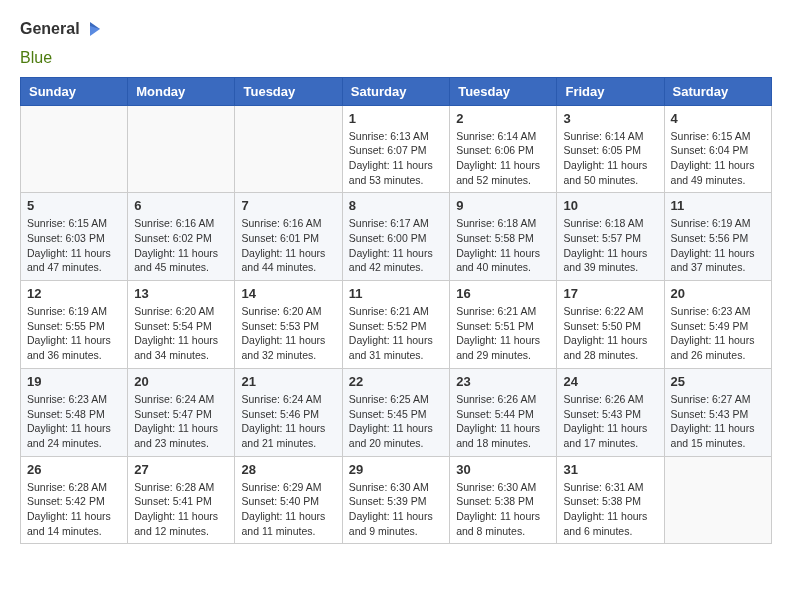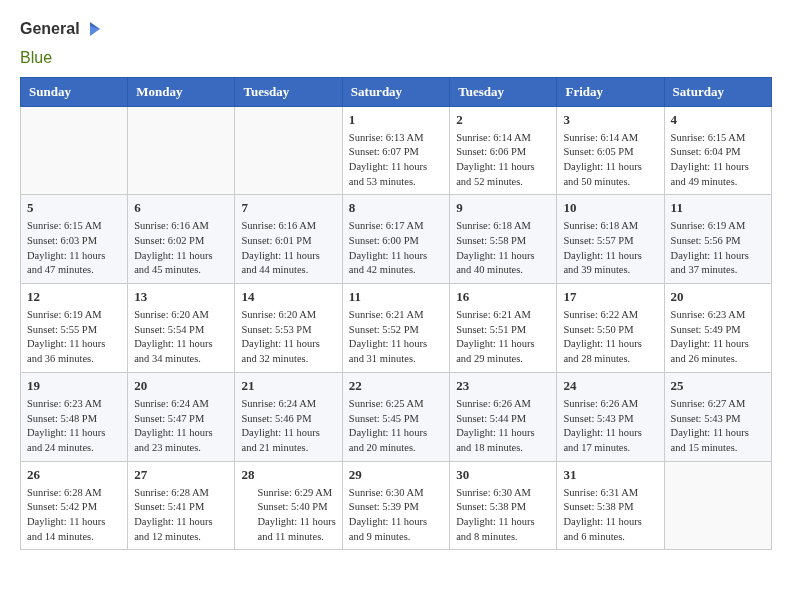--- a/index.html
+++ b/index.html
@@ -29,21 +29,20 @@
       color: #333;
     }
     .location {
       font-size: 14px;
       color: #555;
     }
     .calendar {
       width: 100%;
       border-collapse: collapse;
       border: 1px solid #ccc;
-      font-family: Liberation Serif, serif;
     }
     .calendar th {
       background-color: #3a6abf;
       color: #fff;
       text-align: left;
       padding: 6px 8px;
       font-size: 13px;
       border: 1px solid #2a5aaf;
     }
     .calendar td {
@@ -303,21 +302,21 @@
         </td>
         <td>
           <div class="day-number">27</div>
           <div class="day-info" style="white-space: pre-line;">Sunrise: 6:28 AM
 Sunset: 5:41 PM
 Daylight: 11 hours
 and 12 minutes.</div>
         </td>
         <td>
           <div class="day-number">28</div>
-          <div class="day-info" style="white-space: pre-line; margin-left: 16px;">Sunrise: 6:29 AM
+          <div class="day-info" style="white-space: pre-line;">Sunrise: 6:29 AM
 Sunset: 5:40 PM
 Daylight: 11 hours
 and 11 minutes.</div>
         </td>
         <td>
           <div class="day-number">29</div>
           <div class="day-info" style="white-space: pre-line;">Sunrise: 6:30 AM
 Sunset: 5:39 PM
 Daylight: 11 hours
 and 9 minutes.</div>

